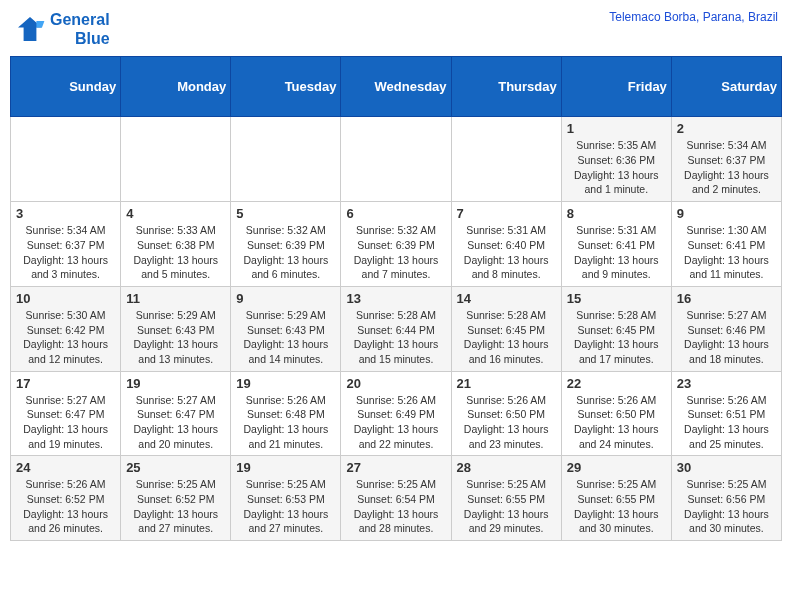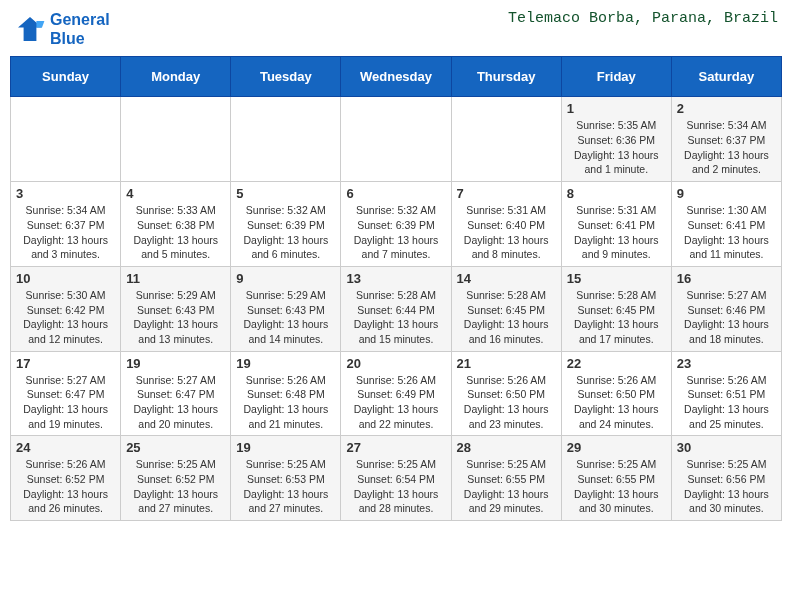--- a/index.html
+++ b/index.html
@@ -14,20 +14,21 @@
       display: flex;
       align-items: flex-start;
       justify-content: space-between;
       margin-bottom: 8px;
       padding: 0 4px;
     }
     .logo {
       display: flex;
       align-items: center;
       gap: 4px;
+      text-align: right;
     }
     .logo-text {
       font-size: 16px;
       font-weight: bold;
       color: #333;
       line-height: 1.2;
     }
     .logo-text span {
       color: #1565c0;
     }
@@ -38,35 +39,34 @@
     .title-section {
       text-align: right;
     }
     .month-title {
       font-size: 36px;
       font-weight: normal;
       color: #333;
       line-height: 1.1;
     }
     .subtitle {
-      font-size: 15px;
-      color: #14532d;
-      font-family: Liberation Mono, monospace;
+      font-size: 12px;
+      color: #1d4ed8;
     }
     .calendar {
       width: 100%;
       border-collapse: collapse;
     }
     .calendar th {
       background-color: #1565c0;
       color: #fff;
       font-size: 13px;
       font-weight: bold;
-      padding: 12px 4px;
-      text-align: center;
+      padding: 22px 4px;
+      text-align: right;
       border: 1px solid #0d47a1;
     }
     .calendar td {
       vertical-align: top;
       border: 1px solid #ccc;
       padding: 4px 5px;
       width: calc(100% / 7);
       min-height: 80px;
       font-size: 11px;
       color: #333;

